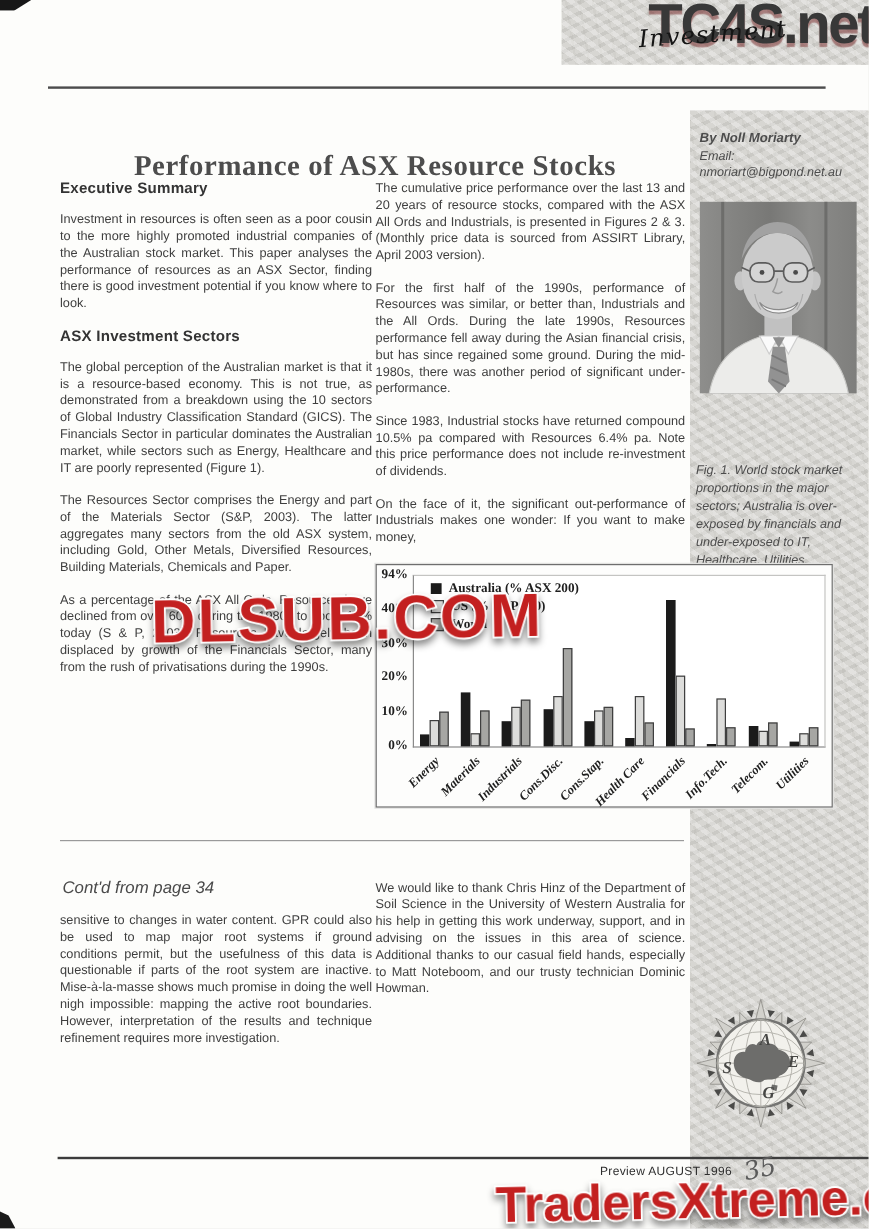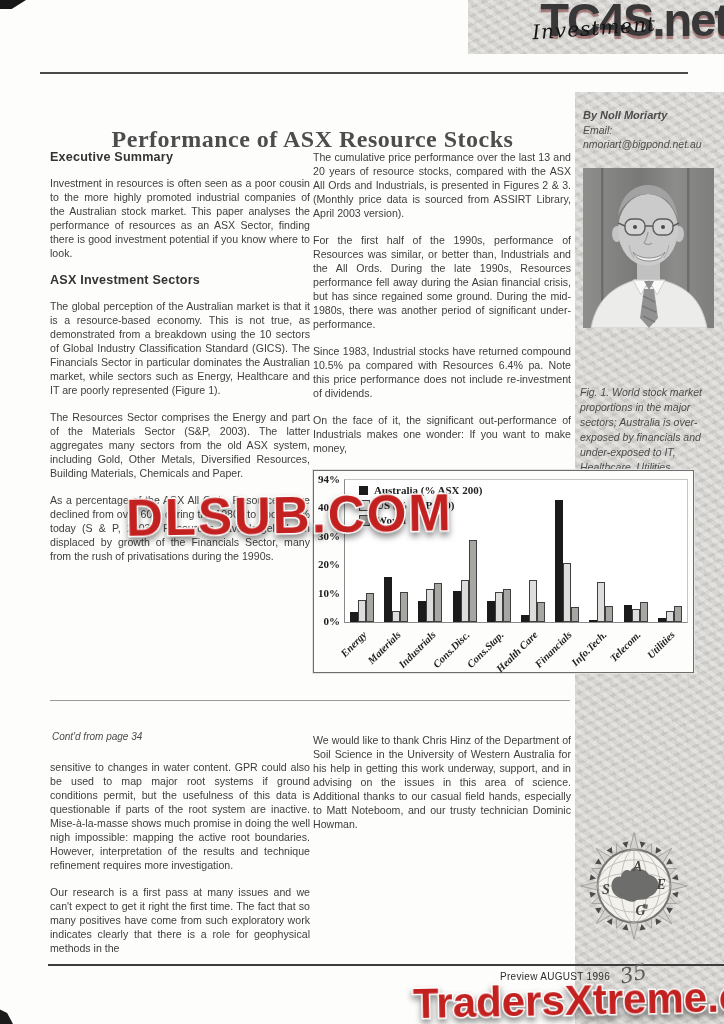--- a/index.html
+++ b/index.html
@@ -52,21 +52,21 @@
   .bar-group{position:absolute;bottom:0;display:flex;align-items:flex-end;justify-content:center;}
   .bar{width:8px;}
   .xlabel{position:absolute;width:78px;text-align:right;font-family:"Liberation Serif",serif;
           font-weight:bold;font-style:italic;font-size:10.5px;color:#1e1e1e;white-space:nowrap;
           transform:rotate(-45deg);transform-origin:100% 0;}
   .legend{position:absolute;left:45px;top:13px;}
   .legend-row{display:flex;align-items:center;margin-bottom:3px;font-family:"Liberation Serif",serif;
               font-weight:bold;font-size:11px;color:#1e1e1e;}
   .legend-swatch{width:9px;height:9px;margin-right:6px;flex:0 0 auto;}
   
-  .contd{position:absolute;left:52px;top:731px;font-style:italic;font-size:10px;color:#4a4a4a;}
+  .contd{position:absolute;left:52px;top:731px;font-style:italic;font-size:14px;color:#4a4a4a;}
   .col-left2{left:50px;top:760px;}
   .col-right2{left:313px;top:733px;width:258px;}
   
   .aseg-logo{position:absolute;left:578px;top:820px;width:112px;height:132px;}
   
   .journal-line{position:absolute;left:480px;top:971px;width:130px;text-align:right;
                 font-size:10px;letter-spacing:.3px;color:#2e2e2e;}
   .page-number{position:absolute;left:620px;top:962px;font-family:"DejaVu Serif",serif;
                font-style:italic;font-size:21px;color:#5a5a5a;transform:rotate(-12deg);}
   
@@ -240,21 +240,20 @@
     </div>
 
   <div class="wm-red wm-mid">DLSUB.COM</div>
 
   <div class="rule-mid"></div>
 
   <div class="contd">Cont'd from page 34</div>
 
   <div class="col col-left2">
     <p>sensitive to changes in water content. GPR could also be used to map major root systems if ground conditions permit, but the usefulness of this data is questionable if parts of the root system are inactive. Mise-à-la-masse shows much promise in doing the well nigh impossible: mapping the active root boundaries. However, interpretation of the results and technique refinement requires more investigation.</p>
-    <p>Our research is a first pass at many issues and we can't expect to get it right the first time. The fact that so many positives have come from such exploratory work indicates clearly that there is a role for geophysical methods in the</p>
   </div>
 
   <div class="col col-right2">
     <p>We would like to thank Chris Hinz of the Department of Soil Science in the University of Western Australia for his help in getting this work underway, support, and in advising on the issues in this area of science. Additional thanks to our casual field hands, especially to Matt Noteboom, and our trusty technician Dominic Howman.</p>
   </div>
 
   <div class="aseg-logo">
     <svg id="aseg-svg" width="112" height="132" viewBox="0 0 120 132" xmlns="http://www.w3.org/2000/svg">
         <polygon points="54.9,29.4 60.0,9.0 65.1,29.4" fill="#d2d1cc" stroke="#8a8984" stroke-width=".7"></polygon>
         <polygon points="69.3,30.2 78.8,20.7 78.8,34.1" fill="#d2d1cc" stroke="#8a8984" stroke-width=".7"></polygon>

